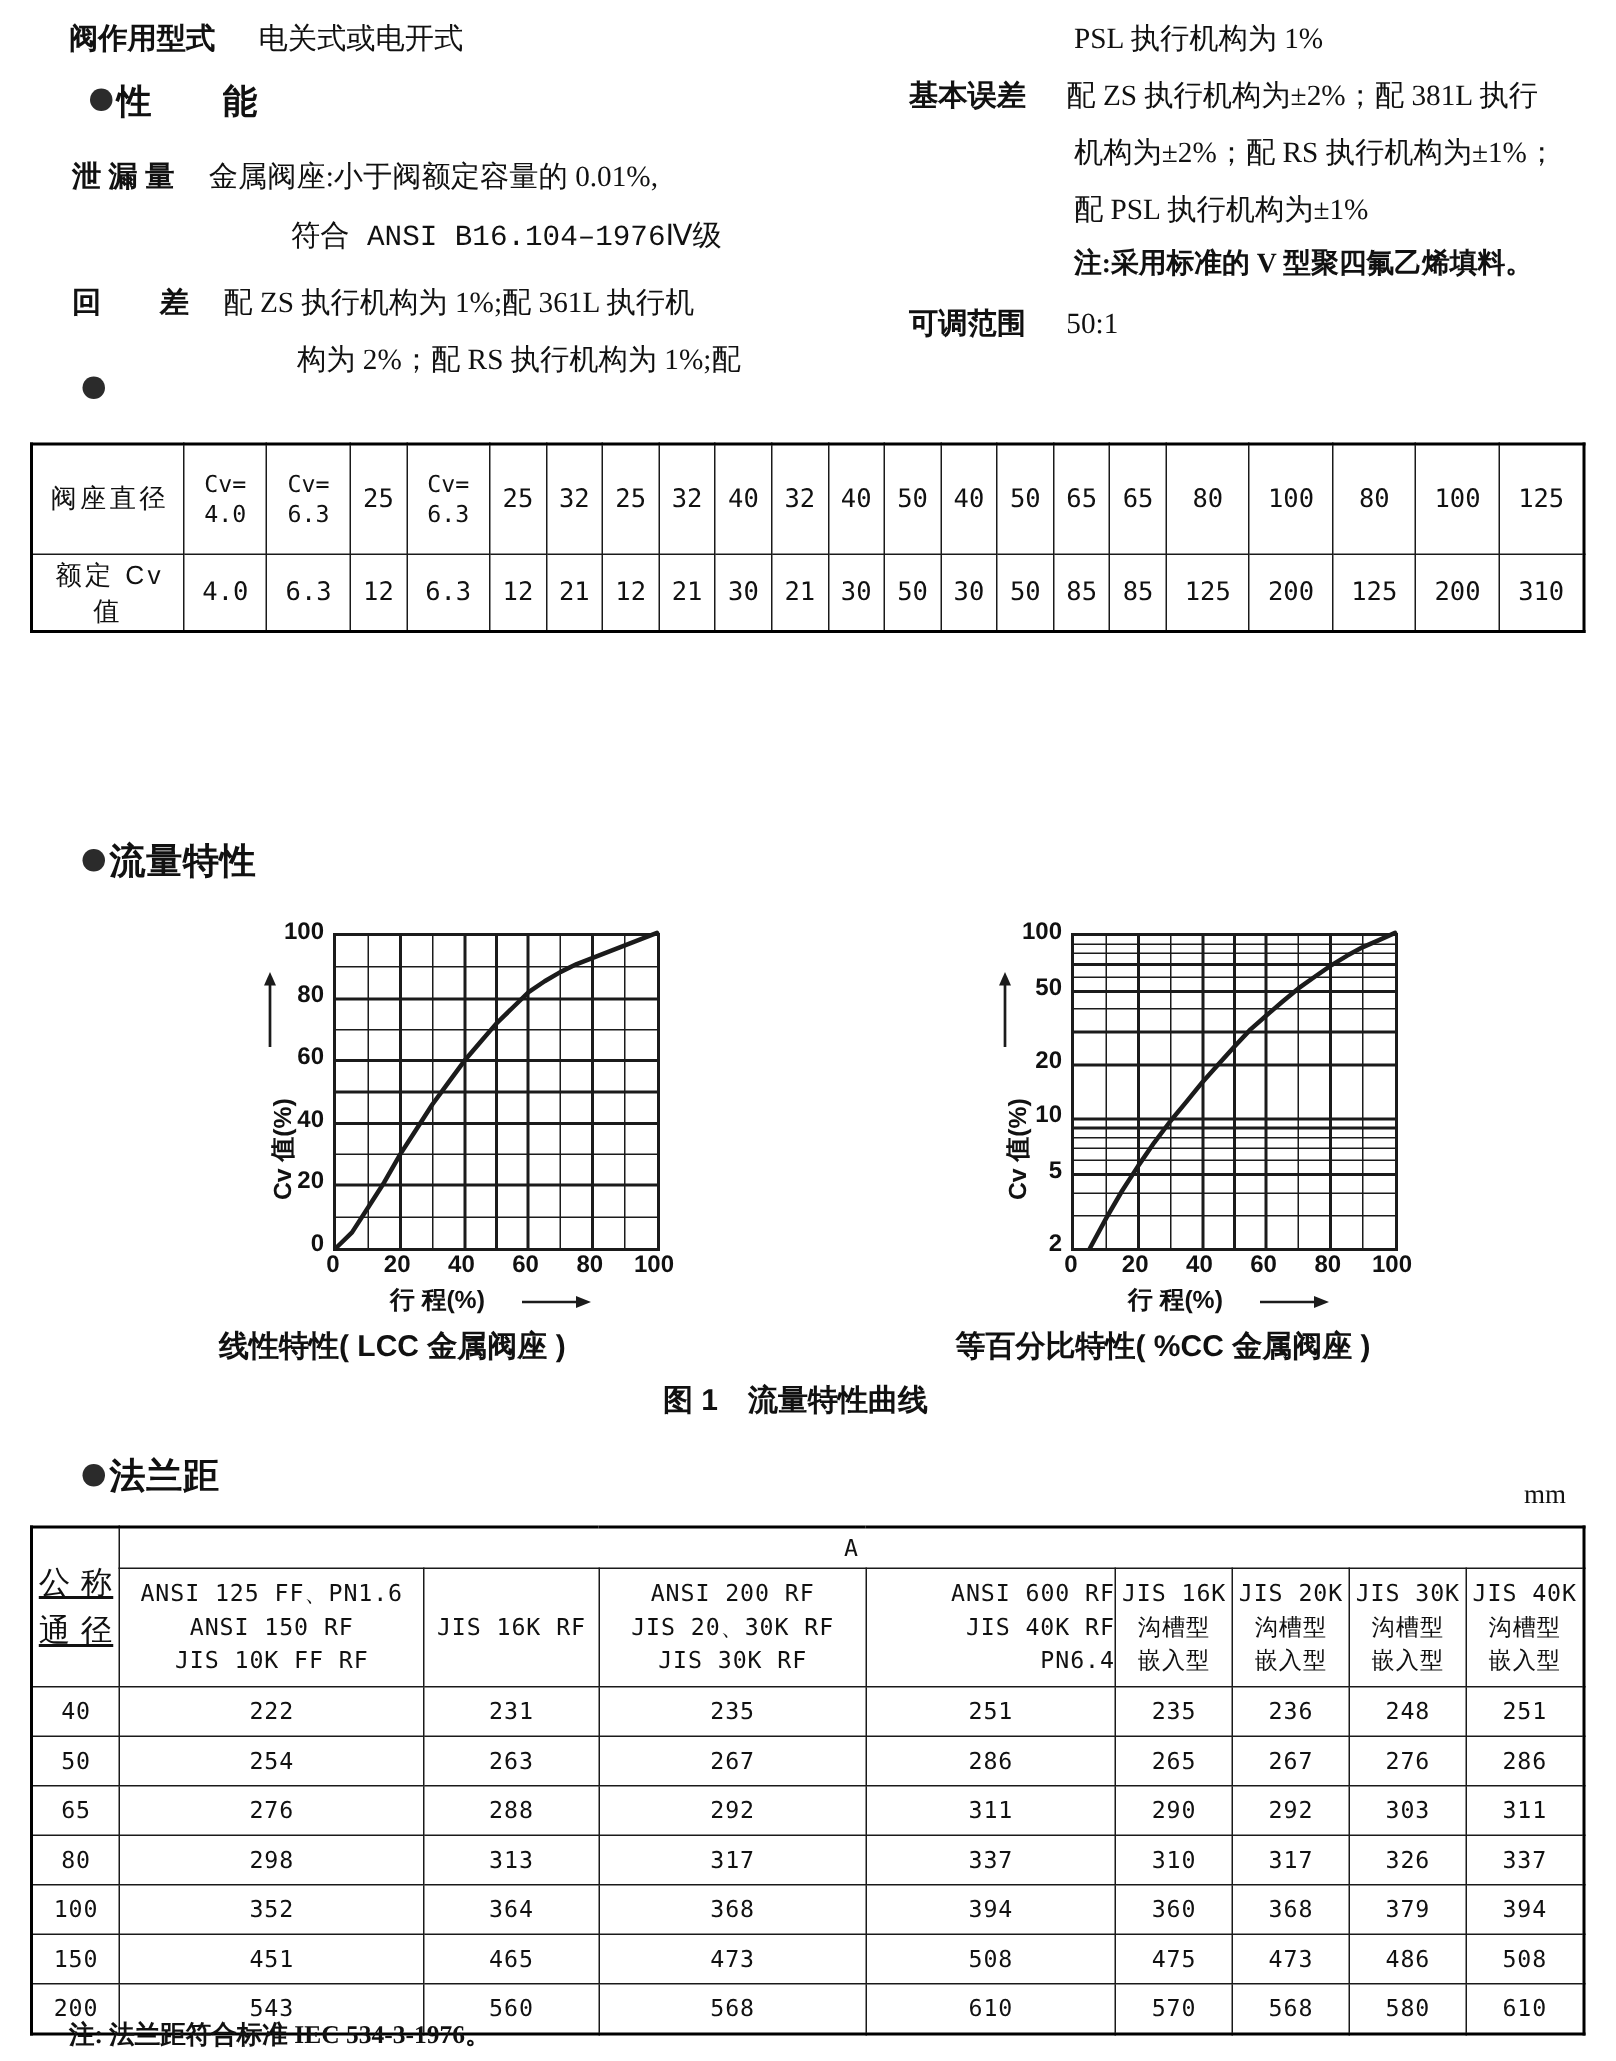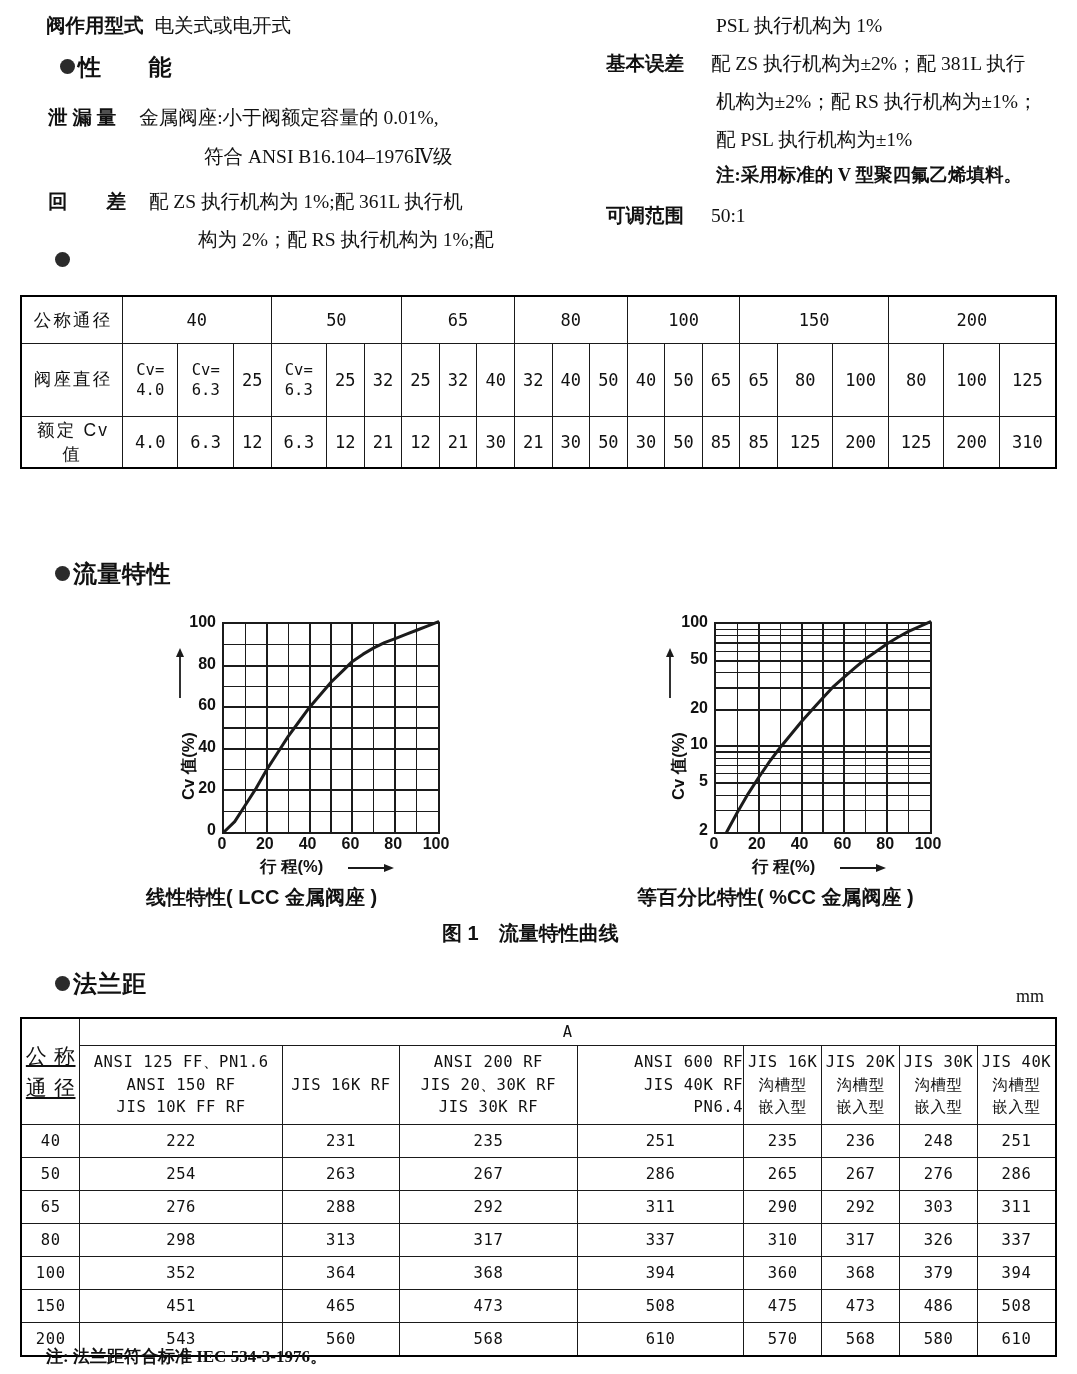--- a/index.html
+++ b/index.html
@@ -163,32 +163,32 @@
     font-size: 18px;
   }
 </style>
 </head>
 <body>
 
 <div class="abs" style="left:46px; top:12px;">
 
   <div class="spec-row" style="left:0px; top:0px;">
     <span class="spec-label">阀作用型式</span>
-    <span class="spec-val" style="margin-left:6px;">电关式或电开式</span>
+    <span class="spec-val" style="margin-left:24px;">电关式或电开式</span>
   </div>
 
   <div class="section-head" style="left:14px; top:40px;">
     <span class="bullet"></span><span>性　　能</span>
   </div>
 
   <div class="spec-row" style="left:2px; top:92px;">
     <span class="spec-label">泄 漏 量</span>
     <span class="spec-val" style="margin-left:18px;">金属阀座:小于阀额定容量的 0.01%,</span>
   </div>
-  <div class="spec-row" style="left:158px; top:131px;">
+  <div class="spec-row" style="left:148px; top:131px;font-family:Liberation Mono, monospace;">
     <span class="spec-val">符合 ANSI  B16.104–1976Ⅳ级</span>
   </div>
 
   <div class="spec-row" style="left:2px; top:176px;">
     <span class="spec-label">回　　差</span>
     <span class="spec-val" style="margin-left:18px;">配 ZS 执行机构为 1%;配 361L 执行机</span>
   </div>
   <div class="spec-row" style="left:152px; top:214px;">
     <span class="spec-val">构为 2%；配 RS 执行机构为 1%;配</span>
   </div>
@@ -218,30 +218,20 @@
     <span class="spec-val" style="margin-left:22px;">50:1</span>
   </div>
 </div>
 
 <div class="section-head" style="left:55px; top:248px; font-size:24px;">
   <span class="bullet"></span>
 </div>
 
 <table class="grid outer-thick" id="cv-table">
   <tbody>
-      <tr class="r-dn">
-    <td class="rowhdr">公称通径</td>
-    <td colspan="3">40</td>
-    <td colspan="3">50</td>
-    <td colspan="3">65</td>
-    <td colspan="3">80</td>
-    <td colspan="3">100</td>
-    <td colspan="3">150</td>
-    <td colspan="3">200</td>
-  </tr>
 
   <tr class="r-seat">
     <td class="rowhdr">阀座直径</td>
     <td>
           <div class="cv-eq"><span>Cv=</span><br><span>4.0</span></div>
         </td>
     <td>
           <div class="cv-eq"><span>Cv=</span><br><span>6.3</span></div>
         </td>
     <td>25</td>

